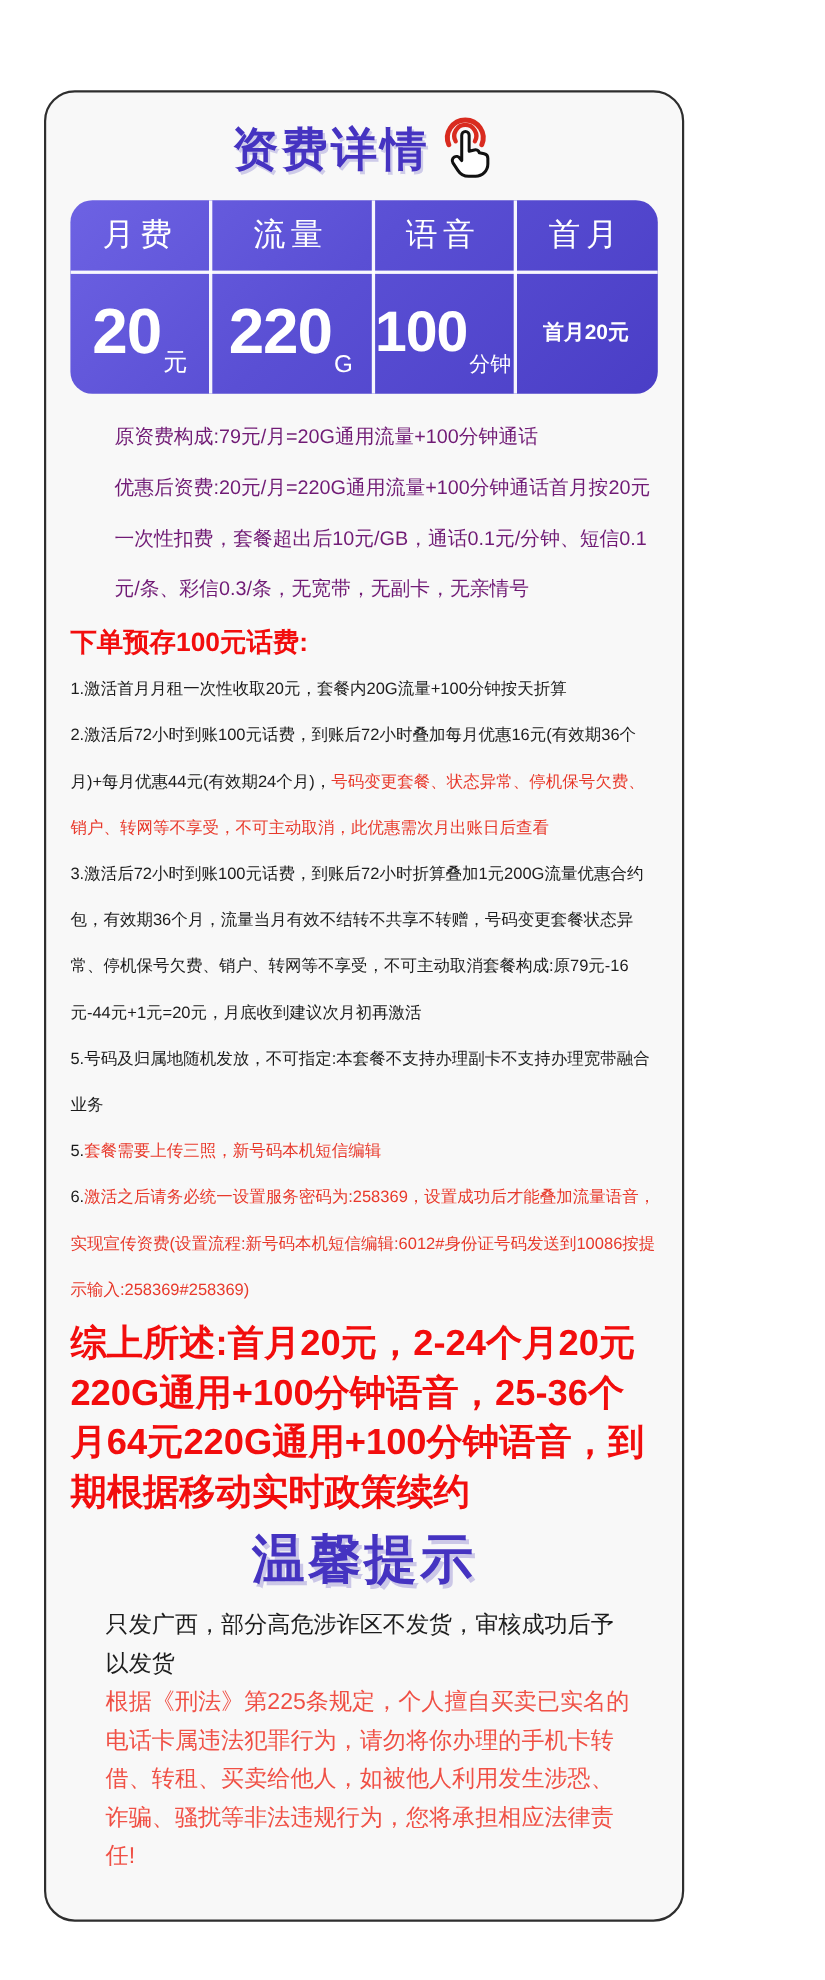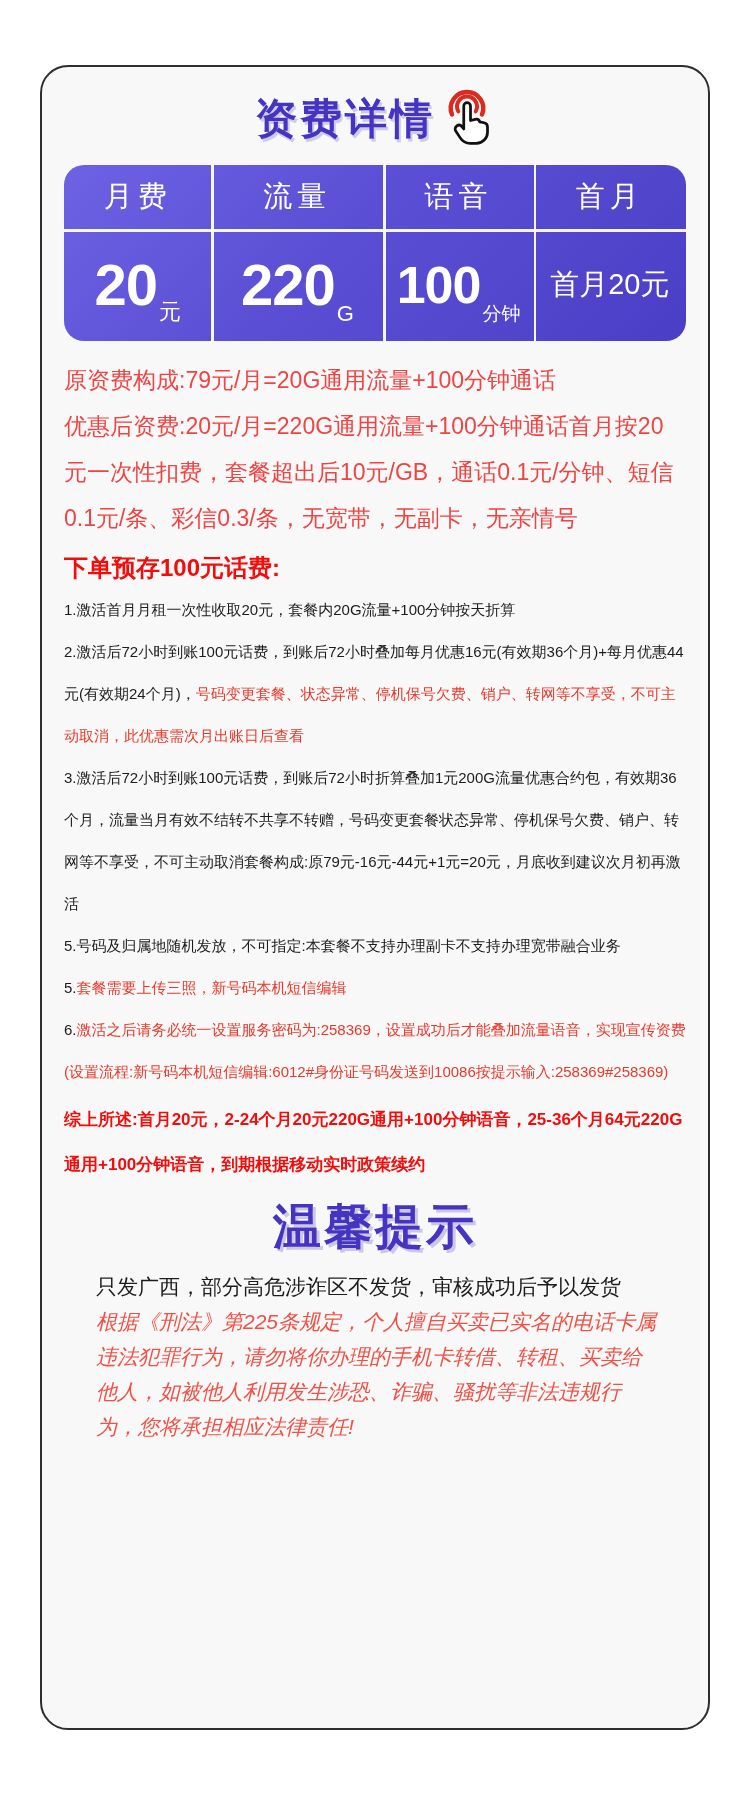--- a/index.html
+++ b/index.html
@@ -3,21 +3,21 @@
 <meta charset="utf-8">
 <style>
   html,body{margin:0;padding:0;}
   body{
     width:750px;height:1800px;overflow:hidden;position:relative;
     background:linear-gradient(180deg,#aga0f0 0%,#aca0f0 0%,#9a92f1 55%,#8583f2 100%);
     font-family:"Liberation Sans","DejaVu Sans",sans-serif;
     -webkit-font-smoothing:antialiased;
   }
   .card{
-    position:absolute;left:40px;top:65px;width:670px;height:1665px;
+    position:absolute;left:40px;top:82px;width:582px;height:1665px;
     box-sizing:border-box;background:#f8f8f8;border:2px solid #2e2e2e;
     border-radius:28px;padding:0 22px;overflow:hidden;
   }
   
   .title-row{display:flex;justify-content:center;align-items:flex-start;gap:4px;margin-top:24px;height:58px;}
   .page-title{
     margin:0;font-size:42px;font-weight:900;color:#4533c1;letter-spacing:3px;
     text-shadow:2px 3px 0 rgba(110,100,200,.30);
   }
   .click-icon{margin-top:-4px;flex:0 0 auto;}
@@ -26,41 +26,41 @@
     position:relative;margin-top:16px;height:176px;border-radius:20px;overflow:hidden;
     background:linear-gradient(135deg,#6d62e3 0%,#5a4fd4 45%,#4a3ec6 100%);
   }
   .plan-grid{display:grid;grid-template-columns:148fr 173fr 151fr 153fr;grid-template-rows:64px 1fr;height:100%;}
   .cell{display:flex;align-items:center;justify-content:center;color:#fff;}
   .cell.hdr{font-size:29px;letter-spacing:5px;font-weight:400;}
   .val-big{font-size:58px;font-weight:700;letter-spacing:-1px;line-height:1;}
   .val-big.mid{font-size:52px;}
   .val-unit{font-size:22px;align-self:flex-end;padding-bottom:14px;margin-left:2px;}
   .val-unit.tiny{font-size:19px;}
-  .val-plain{font-size:29px;font-weight:400;}
+  .val-plain{font-size:19px;font-weight:700;}
   .vline{position:absolute;top:0;bottom:0;width:2.5px;background:rgba(255,255,255,.95);}
   .v1{left:23.68%;} .v2{left:51.36%;} .v3{left:75.52%;}
   .hline{position:absolute;left:0;right:0;top:64px;height:2.5px;background:rgba(255,255,255,.95);}
   
-  .intro{margin-top:16px;font-size:23px;line-height:46px;color:#ef4444;}
+  .intro{margin-top:16px;font-size:18px;line-height:46px;color:#701a75;margin-left:40px;}
   .intro p{margin:0;}
   .prepay-heading{margin:8px 0 2px;font-size:24px;font-weight:800;color:#f20d0d;line-height:38px;}
   .terms{font-size:15px;line-height:42px;color:#1c1c1c;}
   .terms p{margin:0;}
   .red{color:#e8392b;}
-  .summary{margin:4px 0 0;font-size:17px;font-weight:800;color:#f20d0d;line-height:45px;}
+  .summary{margin:4px 0 0;font-size:33px;font-weight:800;color:#f20d0d;line-height:45px;}
   
   .tips-heading{
     margin:8px 0 6px;text-align:center;font-size:48px;font-weight:900;color:#4533c1;
     letter-spacing:3px;text-shadow:3px 3px 0 rgba(120,110,200,.35);
   }
   .notice{padding:4px 24px 0 32px;font-size:21px;line-height:35px;}
   .notice p{margin:0;}
   .n-black{color:#1c1c1c;}
-  .n-red{color:#f05045;font-style:italic;}
+  .n-red{color:#f05045;}
 </style>
 </head>
 <body>
 
 <div class="card">
 
   <div class="title-row">
     <h1 class="page-title">资费详情</h1>
     <span class="click-icon">
       <svg viewBox="0 0 44 48" width="56" height="60" aria-hidden="true">

